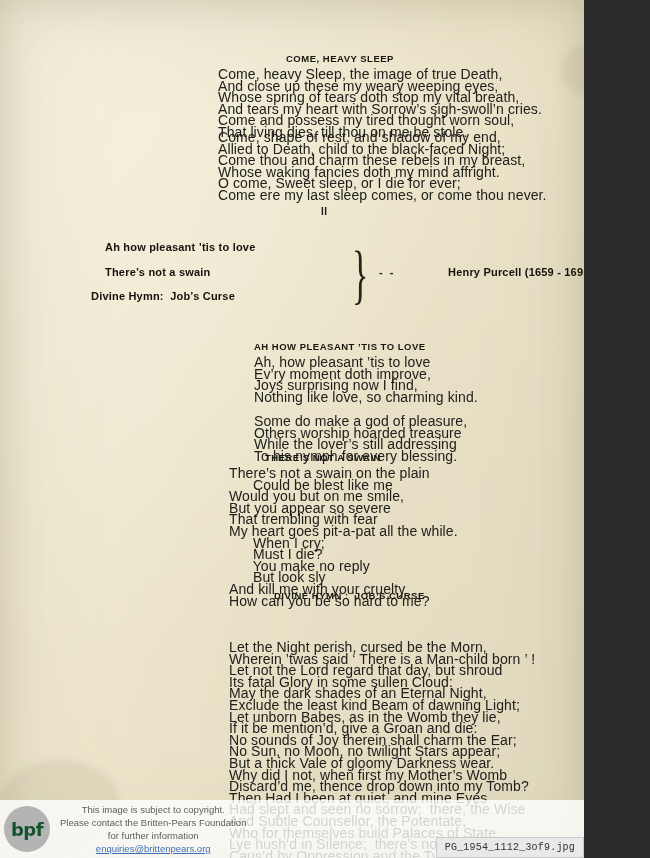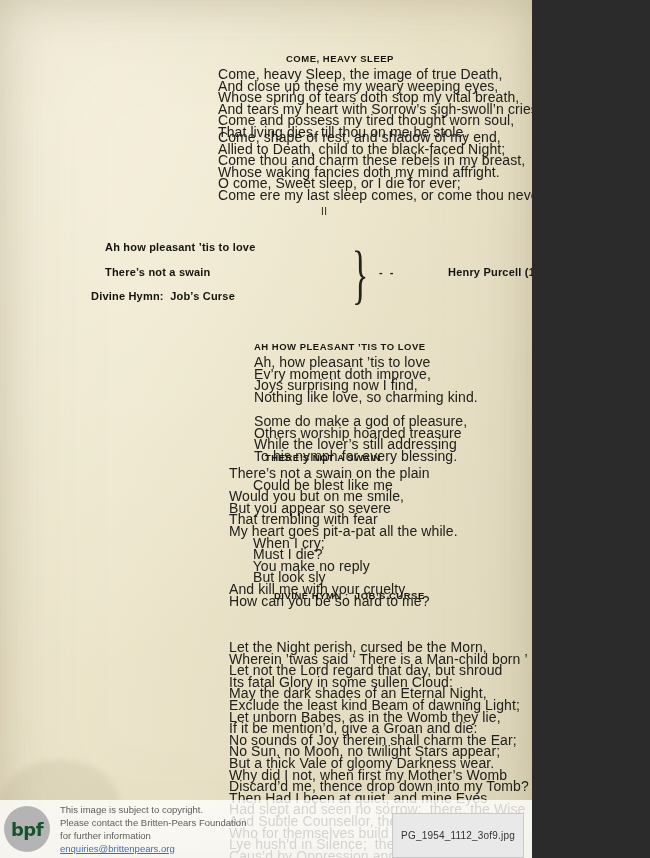--- a/index.html
+++ b/index.html
@@ -8,21 +8,21 @@
   }
   body {
     width: 650px;
     height: 858px;
     background: #2b2b2b;
     font-family: "Liberation Sans", sans-serif;
     overflow: hidden;
   }
   .page {
     position: relative;
-    width: 532px;
+    width: 584px;
     height: 858px;
     background: #efe9d2;
     background-image:
       radial-gradient(ellipse at 12% 4%, #f5f0dd 0%, rgba(245,240,221,0) 55%),
       radial-gradient(ellipse at 92% 92%, #e2dbc0 0%, rgba(226,219,192,0) 60%),
       linear-gradient(115deg, #f1ecd7 0%, #ece5cb 45%, #e6dfc4 100%);
     overflow: hidden;
   }
   
   .page::before {
@@ -82,21 +82,21 @@
     color: #14140d;
     font-size: 11px;
     font-weight: bold;
     letter-spacing: 0.2px;
     white-space: pre;
   }
   .numeral {
     position: absolute;
     color: #1c1c14;
     font-size: 10px;
-    font-weight: normal;
+    font-weight: bold;
     letter-spacing: 0.5px;
   }
   .brace {
     position: absolute;
     font-size: 34px;
     color: #23231a;
     font-family: "Liberation Serif", serif;
     line-height: 1;
     transform: scaleY(1.9);
     transform-origin: center;
@@ -143,34 +143,36 @@
     justify-content: center;
     margin-left: 4px;
     flex: 0 0 auto;
     font-family: "DejaVu Sans", sans-serif;
   }
   .copy-text {
     margin-left: 10px;
     font-size: 9.5px;
     line-height: 13px;
     color: #5d5d5d;
+    text-align: center;
   }
   .copy-text a {
     color: #3f6fb5;
   }
   .refbox {
     position: absolute;
-    right: 8px;
+    right: 0;
     bottom: 0;
     background: #e9e9e9;
     border: 1px solid #c9c9c9;
     color: #333;
     font-size: 10px;
-    padding: 16px 8px;
+    padding: 4px 8px;
     letter-spacing: 0.2px;
+    font-family: Liberation Mono, monospace;
   }
   
   .smudge {
     position: absolute;
     background: rgba(120,110,80,0.10);
     border-radius: 50%;
     filter: blur(3px);
   }
 </style>
 </head>

